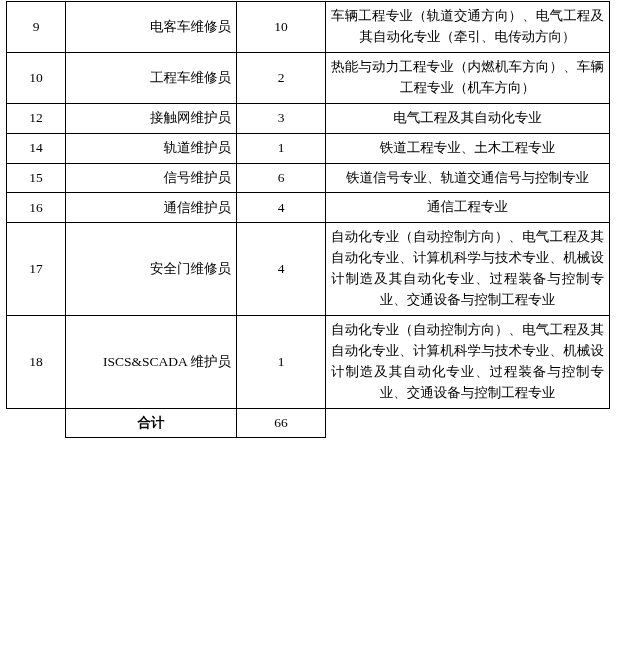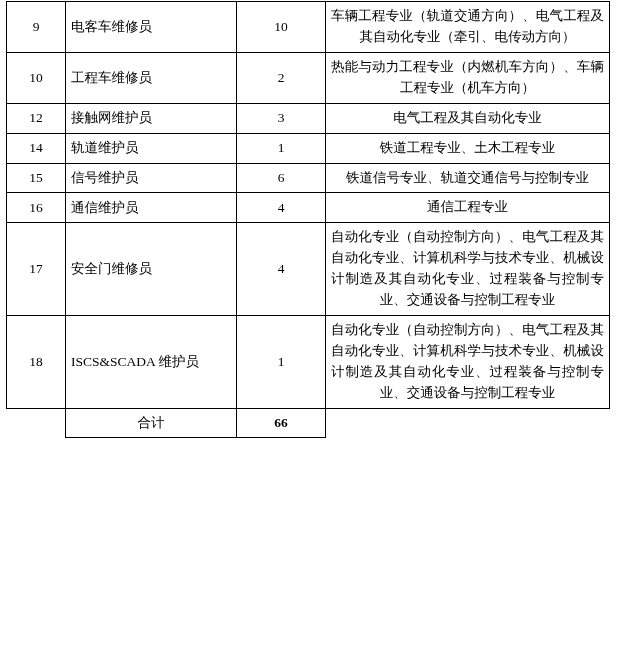--- a/index.html
+++ b/index.html
@@ -31,42 +31,42 @@
     padding: 4px 5px;
     vertical-align: middle;
     line-height: 1.5;
   }
   td.col-no {
     width: 48px;
     text-align: center;
   }
   td.col-name {
     width: 160px;
-    text-align: left;
+    text-align: right;
   }
   td.col-count {
     width: 78px;
     text-align: center;
   }
   td.col-major {
     text-align: center;
   }
   .major-text {
     display: block;
     text-align: justify;
     text-align-last: center;
     text-justify: inter-ideograph;
     line-height: 1.55;
   }
   tr.total-row td {
     text-align: center;
-    font-weight: bold;
+    font-weight: normal;
   }
   tr.total-row td.total-label {
-    font-weight: normal;
+    font-weight: bold;
   }
   .nb {
     border: none !important;
   }
 </style>
 </head>
 <body>
 
 <div class="page">
   <table class="job-table">

